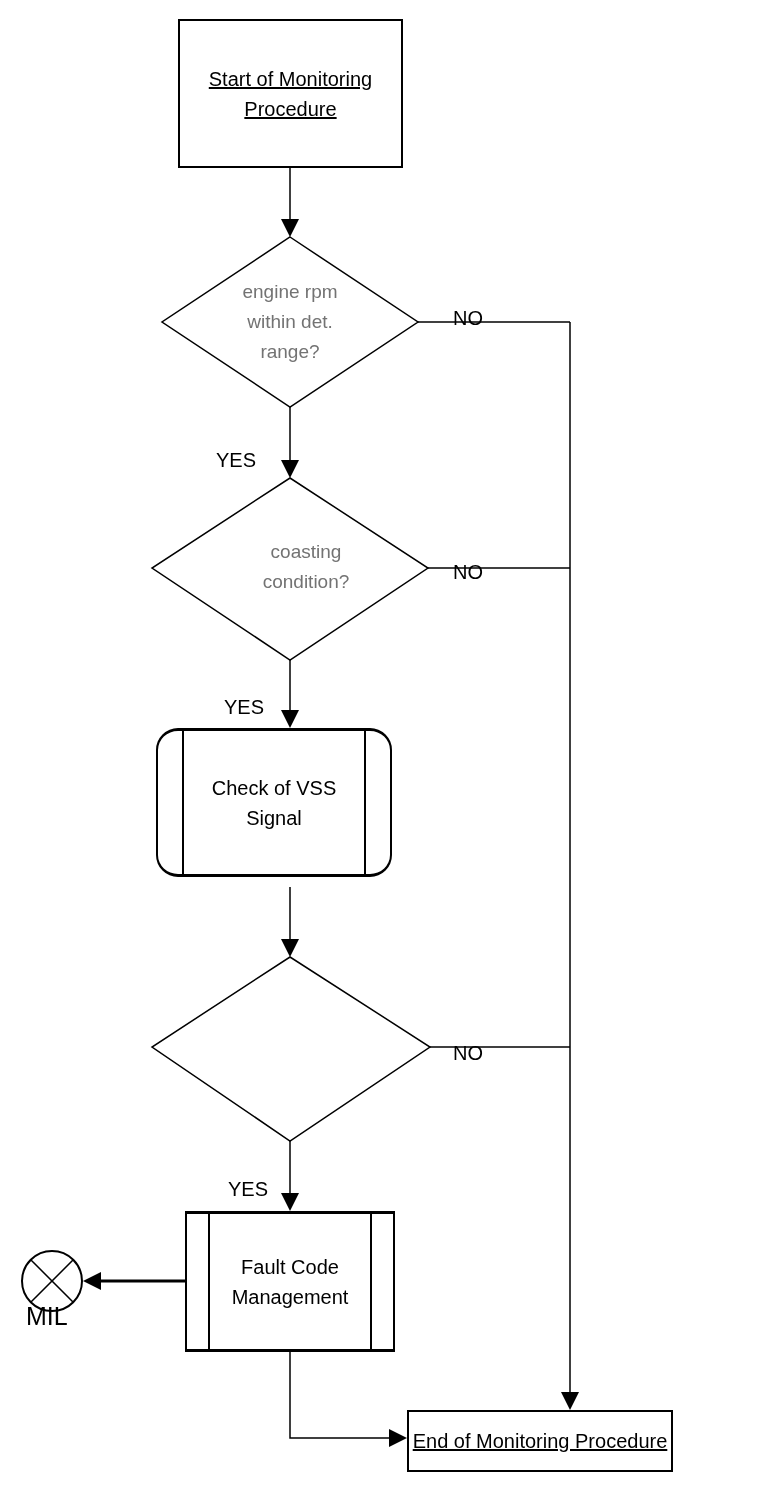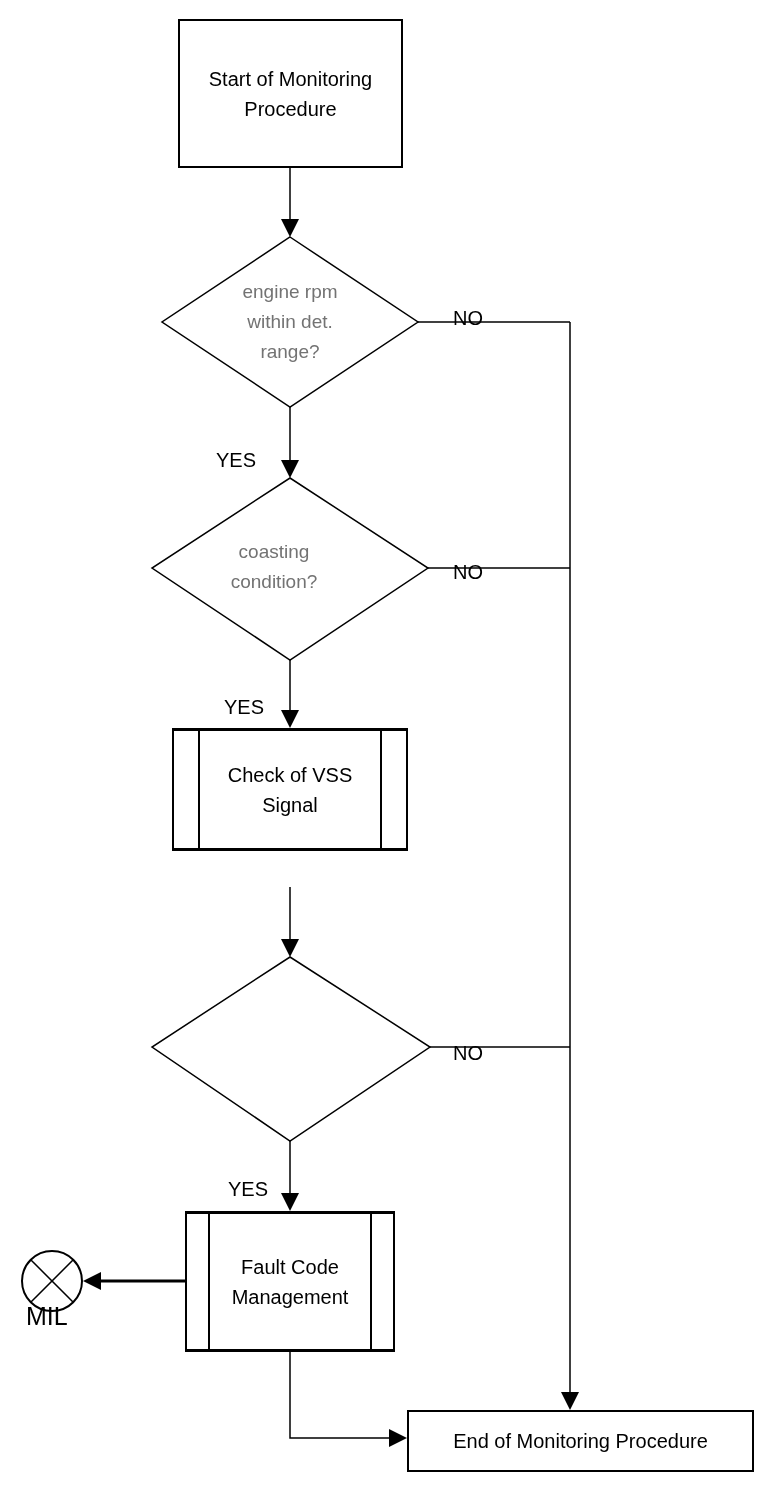--- a/index.html
+++ b/index.html
@@ -28,20 +28,21 @@
     justify-content: center;
     text-align: center;
     color: #000000;
     font-size: 20px;
     line-height: 30px;
     white-space: pre-line;
   }
   .rect-node {
     border: 2px solid #000000;
     background: #ffffff;
+    text-decoration: underline;
   }
   .predef-node {
     border: 2px solid #000000;
     border-top-width: 3px;
     border-bottom-width: 3px;
     background: #ffffff;
   }
   .predef-bar {
     position: absolute;
     top: 0; bottom: 0;
@@ -120,39 +121,39 @@
 
   <div class="node rect-node" style="left:178px; top:19px; width:225px; height:149px;">
     <span>Start of Monitoring
 Procedure</span>
   </div>
 
   <div class="diamond-label" style="left:162px; top:237px; width:256px; height:170px;">engine rpm
 within det.
 range?</div>
 
-  <div class="diamond-label" style="left:136px; top:478px; width:276px; height:178px;">coasting
+  <div class="diamond-label" style="left:168px; top:478px; width:276px; height:178px;">coasting
 condition?</div>
 
-  <div class="node predef-node" style="left:172px; top:728px; width:236px; height:123px;">
+  <div class="node predef-node" style="left:156px; top:728px; width:236px; height:149px;border-radius:22px;">
     <div class="predef-bar bar-left"></div>
     <div class="predef-bar bar-right"></div>
     <span>Check of VSS
 Signal</span>
   </div>
 
 
   <div class="node predef-node" style="left:185px; top:1211px; width:210px; height:141px;">
     <div class="predef-bar bar-left" style="left:21px;"></div>
     <div class="predef-bar bar-right" style="right:21px;"></div>
     <span>Fault Code
 Management</span>
   </div>
 
-  <div class="node rect-node" style="left:407px; top:1410px; width:347px; height:62px;">
+  <div class="node rect-node" style="left:407px; top:1410px; width:266px; height:62px;">
     <span>End of Monitoring Procedure</span>
   </div>
 
   <div class="mil-label" style="left:26px; top:1306px;">MIL</div>
 
   <div class="edge-label" style="left:453px; top:276px;">NO</div>
   <div class="edge-label" style="left:216px; top:418px;">YES</div>
   <div class="edge-label" style="left:453px; top:530px;">NO</div>
   <div class="edge-label" style="left:224px; top:665px;">YES</div>
   <div class="edge-label" style="left:453px; top:1011px;">NO</div>

